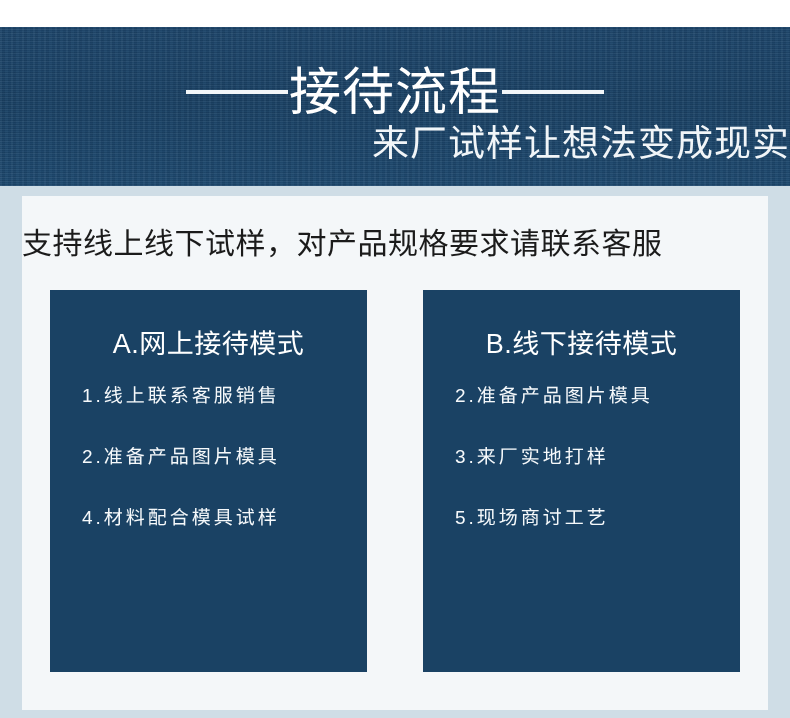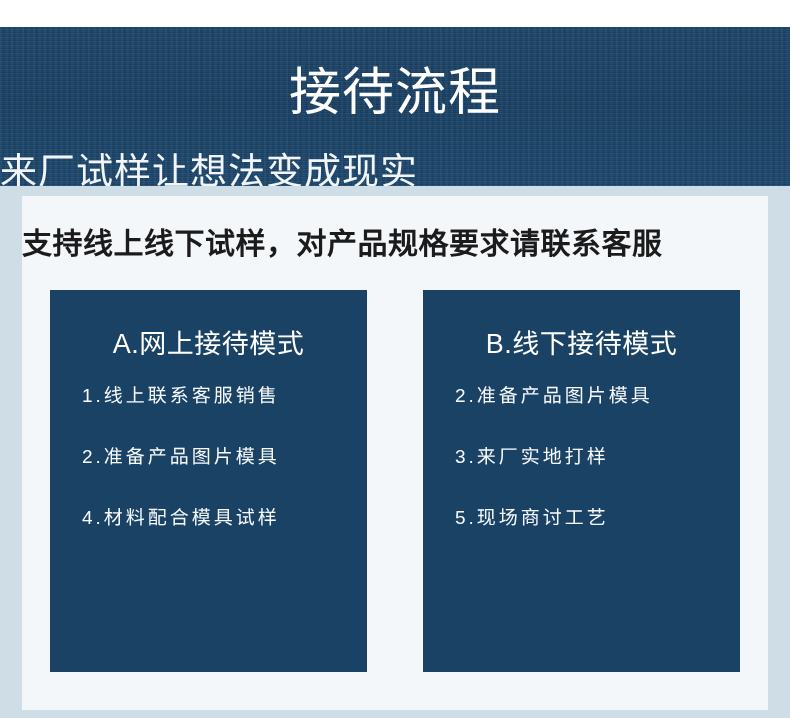--- a/index.html
+++ b/index.html
@@ -58,43 +58,42 @@
   }
   .banner-title-row {
     position: absolute;
     left: 0;
     top: 34px;
     width: 790px;
     height: 62px;
     display: flex;
     align-items: center;
     justify-content: center;
-    flex-direction: column;
   }
   .rule {
     display: block;
     width: 102px;
     height: 4px;
     background: #f2f6f9;
   }
   .banner-title {
     font-size: 52px;
     line-height: 62px;
     color: #ffffff;
     font-weight: 400;
     letter-spacing: 1px;
     white-space: nowrap;
     padding: 0 1px;
   }
   .banner-subtitle {
     position: absolute;
     left: 0;
-    top: 122px;
-    width: 790px;
-    text-align: left;
+    top: 94px;
+    width: 790px;
+    text-align: right;
     font-size: 37px;
     line-height: 46px;
     color: #f1f5f8;
     font-weight: 400;
     letter-spacing: 1px;
     white-space: nowrap;
   }
 
   
   .frame {
@@ -116,21 +115,21 @@
 
   .panel-heading {
     position: absolute;
     left: 0;
     top: 27px;
     width: 594px;
     text-align: center;
     font-size: 30px;
     line-height: 42px;
     color: #1b1b1b;
-    font-weight: 700;
+    font-weight: 400;
     letter-spacing: 0.5px;
     white-space: nowrap;
   }
 
   
   .cards {
     position: absolute;
     left: 28px;
     top: 94px;
     width: 690px;

